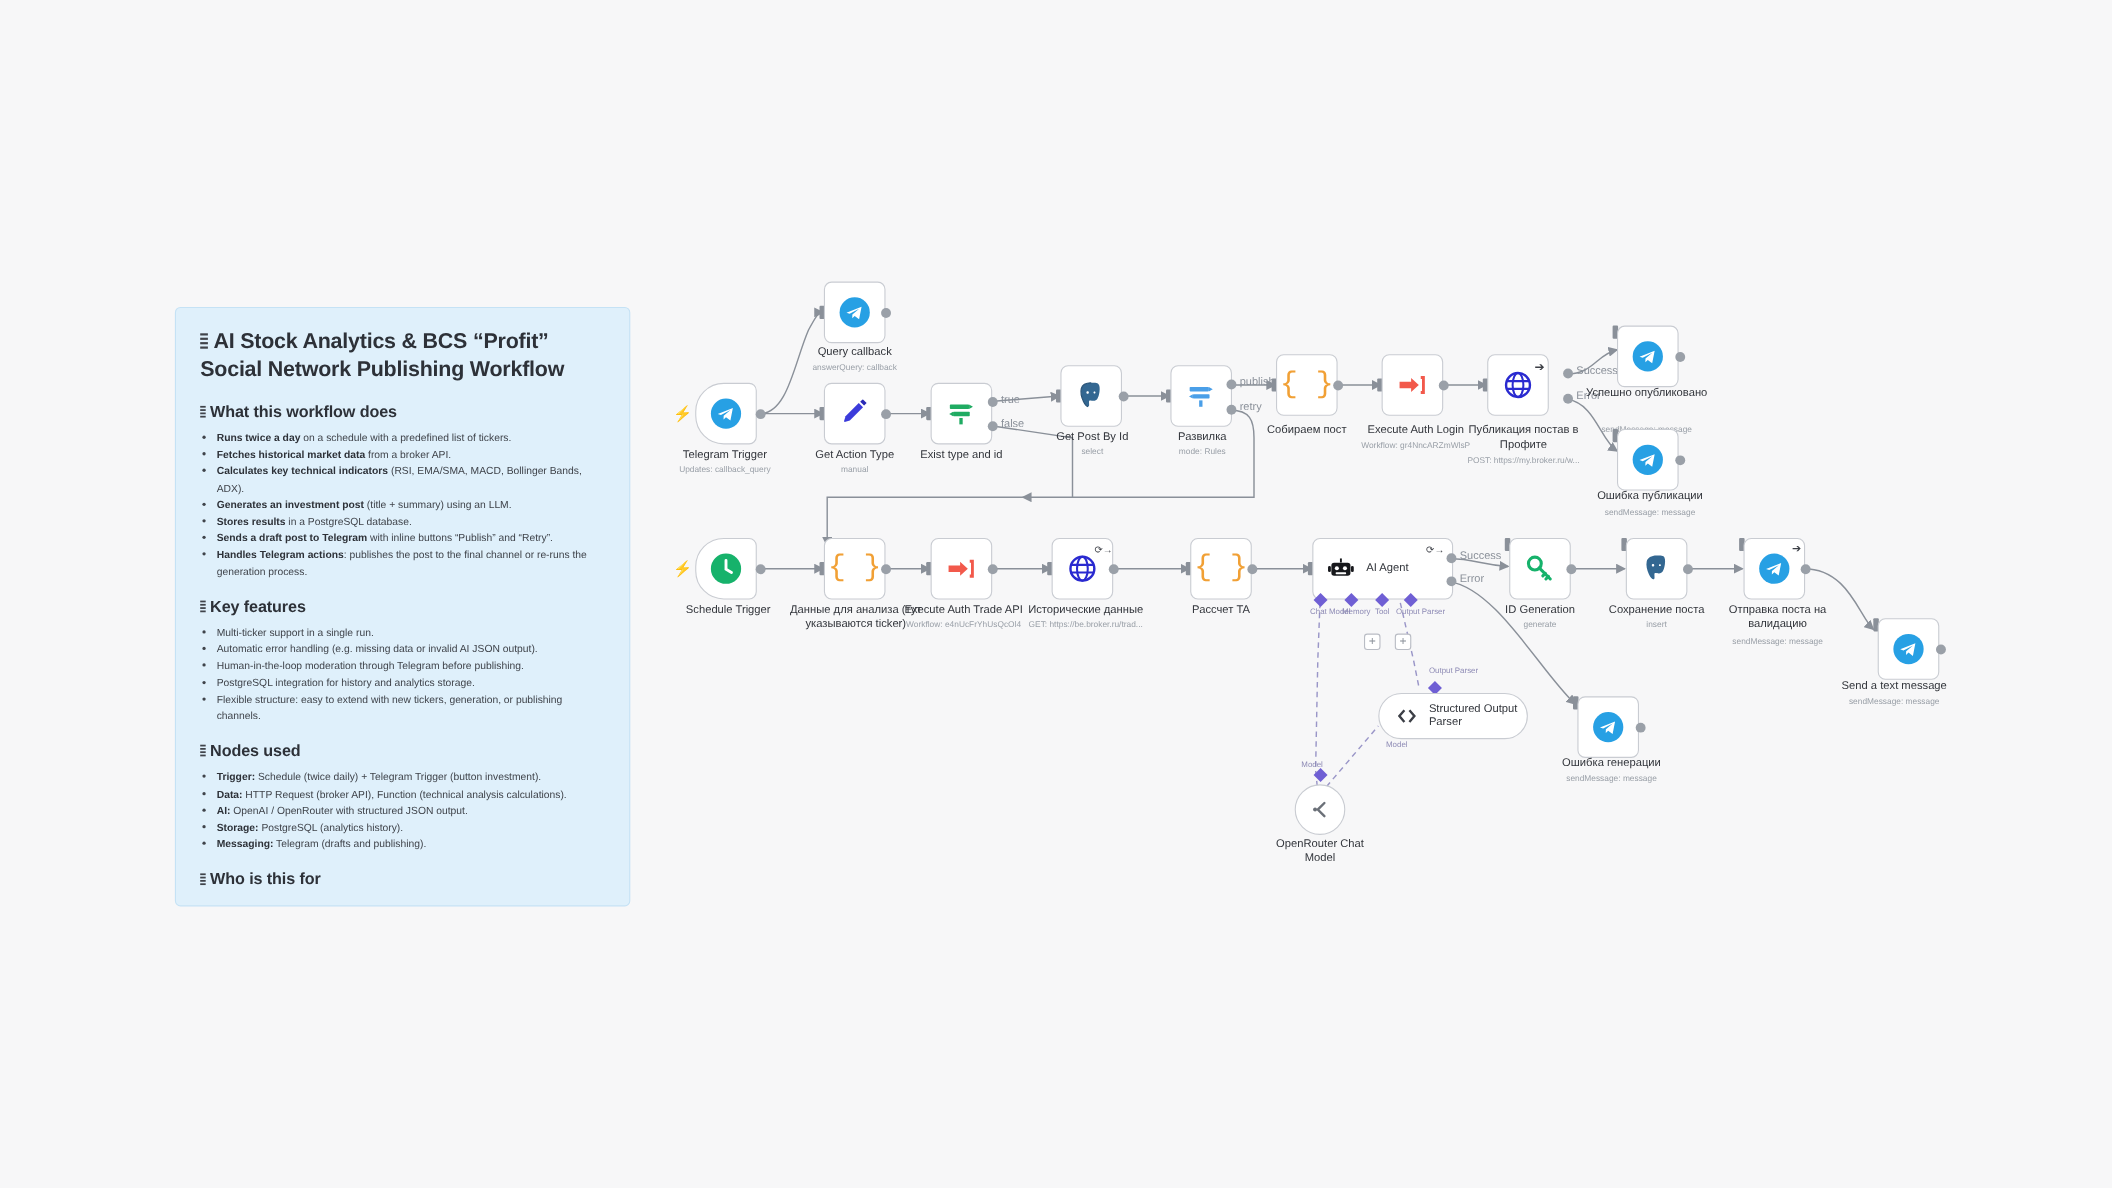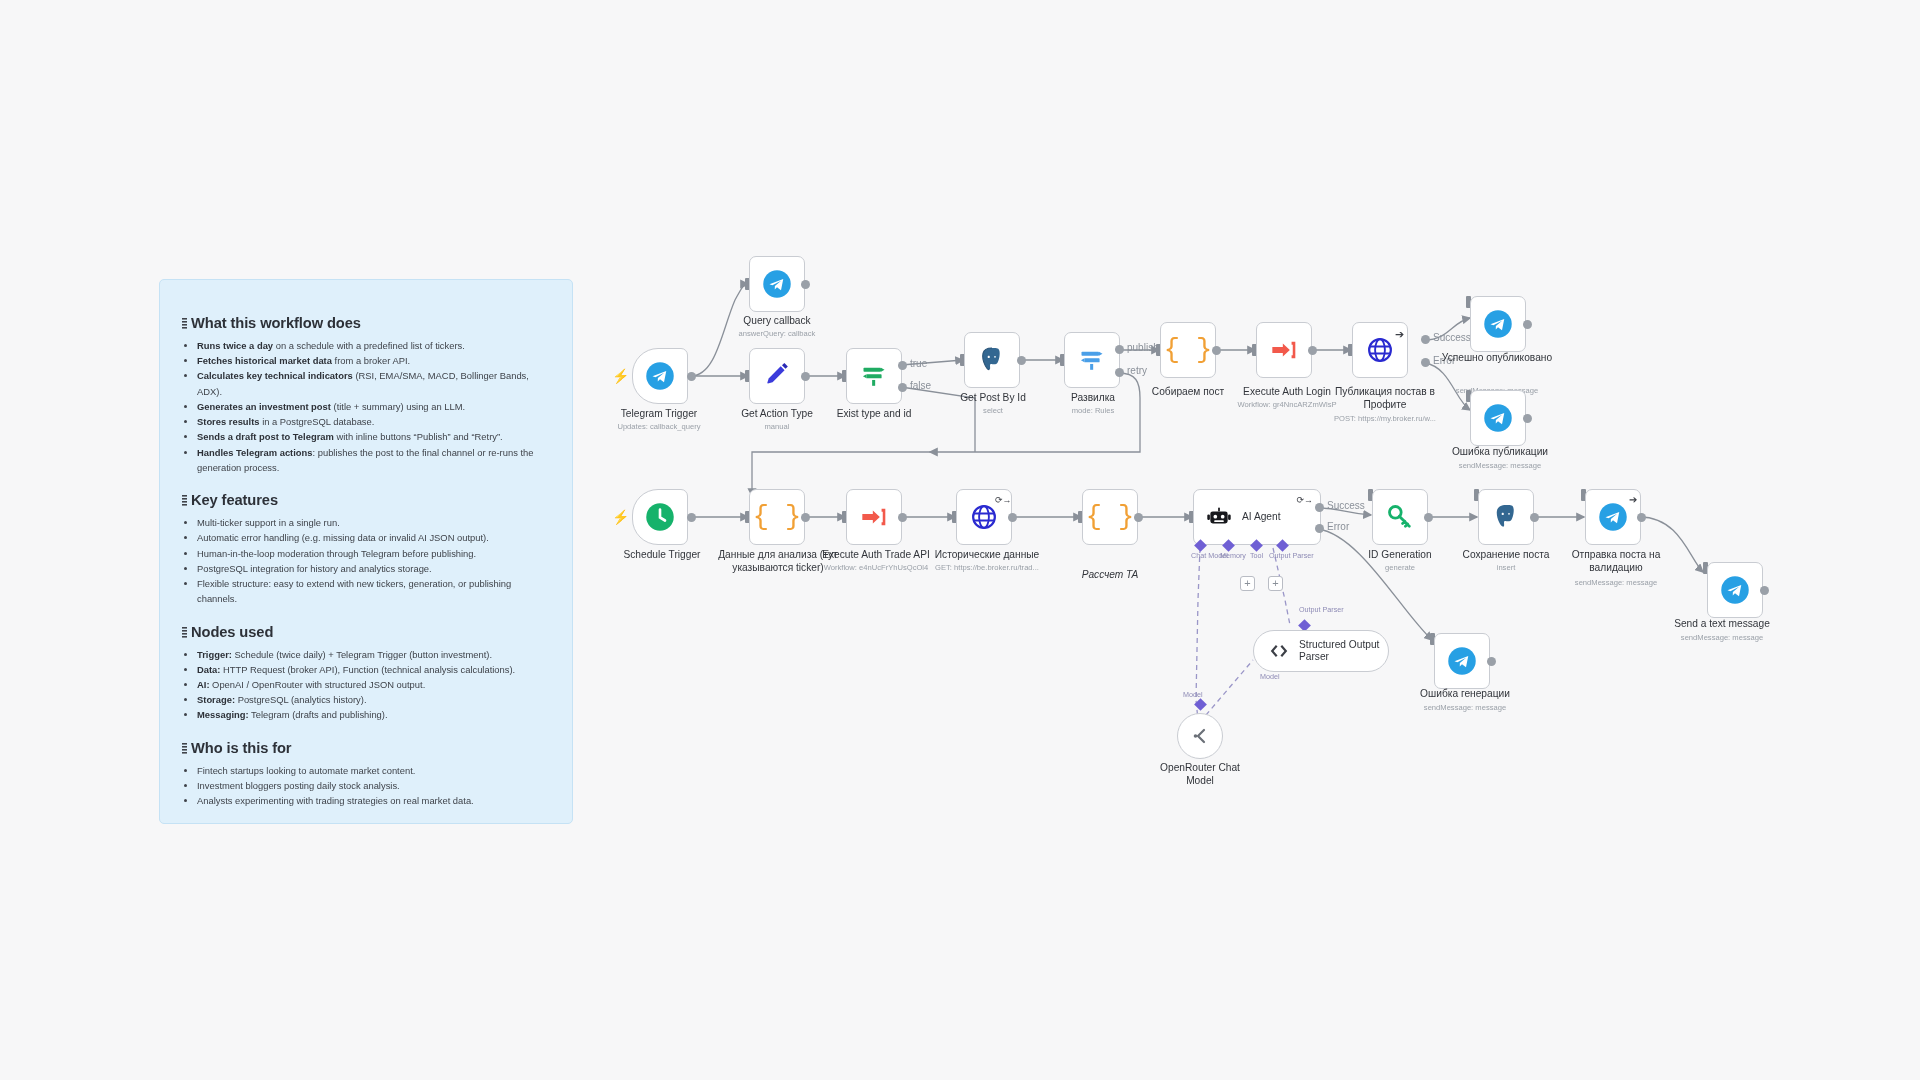--- a/index.html
+++ b/index.html
@@ -112,20 +112,24 @@
     position:absolute; color:#3c3f46; font-size:11px; line-height:1;
   }
   svg.wires { position:absolute; inset:0; width:1920px; height:1080px; pointer-events:none; }
 </style>
 </head>
 <body>
 
 <div id="canvas">
 
   <div class="sticky">
+    <h1>
+      <span class="hicon"></span><span>AI Stock Analytics &amp; BCS “Profit”</span><br>
+      <span style="margin-left:0">Social Network Publishing Workflow</span>
+    </h1>
 
     <h2>
       <span class="hicon sm"></span><span>What this workflow does</span>
     </h2>
     <ul>
       <li><b>Runs twice a day</b><span> on a schedule with a predefined list of tickers.</span></li>
       <li><b>Fetches historical market data</b><span> from a broker API.</span></li>
       <li><b>Calculates key technical indicators</b><span> (RSI, EMA/SMA, MACD, Bollinger Bands, ADX).</span></li>
       <li><b>Generates an investment post</b><span> (title + summary) using an LLM.</span></li>
       <li><b>Stores results</b><span> in a PostgreSQL database.</span></li>
@@ -151,25 +155,20 @@
       <li><b>Trigger:</b><span> Schedule (twice daily) + Telegram Trigger (button investment).</span></li>
       <li><b>Data:</b><span> HTTP Request (broker API), Function (technical analysis calculations).</span></li>
       <li><b>AI:</b><span> OpenAI / OpenRouter with structured JSON output.</span></li>
       <li><b>Storage:</b><span> PostgreSQL (analytics history).</span></li>
       <li><b>Messaging:</b><span> Telegram (drafts and publishing).</span></li>
     </ul>
 
     <h2>
       <span class="hicon sm"></span><span>Who is this for</span>
     </h2>
-    <ul>
-      <li><span>Fintech startups looking to automate market content.</span></li>
-      <li><span>Investment bloggers posting daily stock analysis.</span></li>
-      <li><span>Analysts experimenting with trading strategies on real market data.</span></li>
-    </ul>
   </div>
 
   <svg class="wires">
     <defs>
       <marker id="ah" markerWidth="7" markerHeight="7" refX="6" refY="3.5" orient="auto">
         <path d="M0,0 L7,3.5 L0,7 z" fill="#8a9099"></path>
       </marker>
     </defs>
     <g stroke="#8a9099" stroke-width="1.3" fill="none">
 
@@ -396,21 +395,21 @@
   </div>
   <div class="plug" style="left:1008px; top:513px;"></div>
   <div class="caption" style="left:924px; top:549px; width:126px;">Исторические данные</div>
   <div class="subcaption" style="left:918px; top:563px; width:138px;">GET: https://be.broker.ru/trad...</div>
 
   <div class="inplug" style="left:1078px; top:511px;"></div>
   <div class="node" style="left:1082px; top:489px;">
     <span style="font-size:27px; color:#f1a035; font-family:'Liberation Mono', monospace;">{ }</span>
   </div>
   <div class="plug" style="left:1134px; top:513px;"></div>
-  <div class="caption" style="left:1054px; top:569px; width:112px;font-style:italic;">Рассчет TA</div>
+  <div class="caption" style="left:1054px; top:549px; width:112px;">Рассчет TA</div>
 
   <div class="inplug" style="left:1189px; top:511px;"></div>
   <div class="node wide" style="left:1193px; top:489px;">
     <svg width="26" height="26" viewBox="0 0 24 24">
       <rect x="4" y="7" width="16" height="11" rx="2.3" fill="#17181c"></rect>
       <rect x="1.2" y="9.8" width="2.4" height="5" rx="1.1" fill="#17181c"></rect>
       <rect x="20.4" y="9.8" width="2.4" height="5" rx="1.1" fill="#17181c"></rect>
       <circle cx="8.6" cy="11.7" r="1.7" fill="#fff"></circle>
       <circle cx="15.4" cy="11.7" r="1.7" fill="#fff"></circle>
       <rect x="7.6" y="15" width="8.8" height="1.7" rx="0.6" fill="#fff"></rect>

